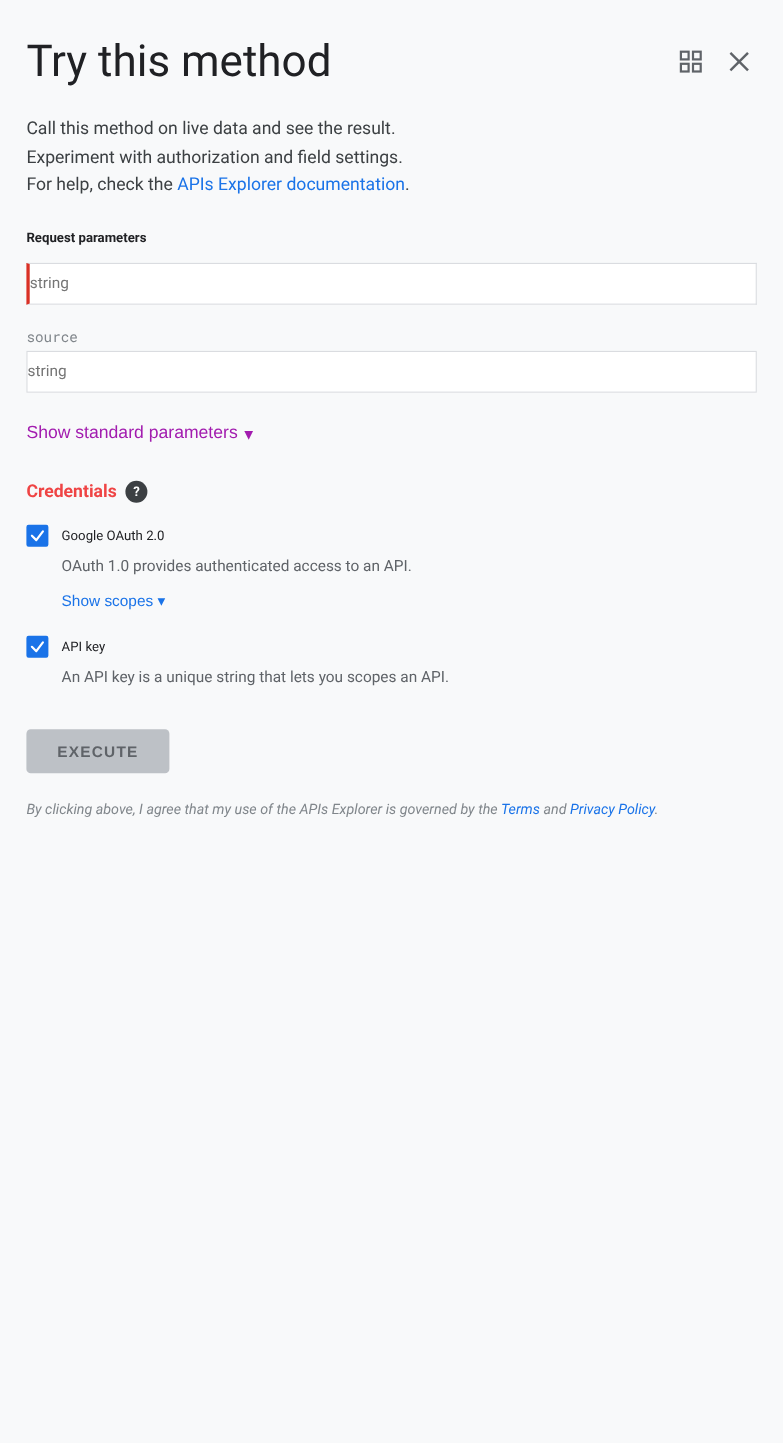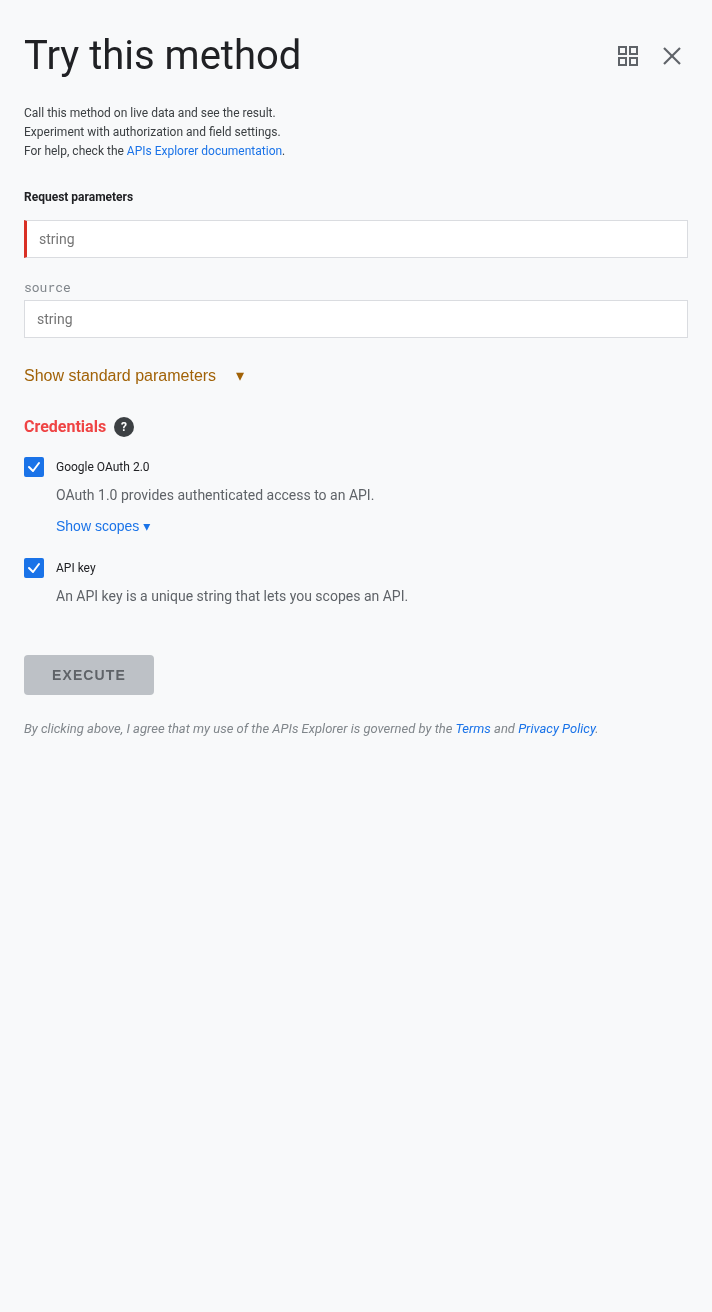--- a/index.html
+++ b/index.html
@@ -60,21 +60,21 @@
       align-items: center;
       justify-content: center;
     }
 
     .expand-icon {
       width: 24px;
       height: 24px;
     }
 
     .description {
-      font-size: 12px;
+      font-size: 16px;
       color: #3c4043;
       line-height: 1.6;
       margin-bottom: 8px;
     }
 
     .description a {
       color: #1a73e8;
       text-decoration: none;
     }
 
@@ -92,42 +92,42 @@
       margin-bottom: 4px;
       font-family: 'Roboto Mono', monospace, Arial;
     }
 
     .input-wrapper {
       margin-bottom: 20px;
     }
 
     .input-field {
       width: 100%;
-      padding: 10px 12px;
+      padding: 10px 0;
       font-size: 14px;
       color: #80868b;
       background: #ffffff;
       border: 1px solid #dadce0;
       border-radius: 0;
       outline: none;
       font-family: inherit;
     }
 
     .input-field.focused-input {
       border-left: 3px solid #d93025;
       border-top: 1px solid #dadce0;
       border-right: 1px solid #dadce0;
       border-bottom: 1px solid #dadce0;
     }
 
     .show-params-btn {
       display: flex;
-      align-items: flex-end;
-      gap: 20px;
-      color: #a16207;
+      align-items: flex-start;
+      gap: 6px;
+      color: #a21caf;
       font-size: 16px;
       font-weight: 500;
       cursor: pointer;
       background: none;
       border: none;
       padding: 8px 0;
       margin-top: 4px;
     }
 
     .chevron {
@@ -222,21 +222,21 @@
     .execute-btn {
       background: #bdc1c6;
       color: #5f6368;
       font-size: 14px;
       font-weight: 700;
       letter-spacing: 0.08em;
       padding: 12px 28px;
       border: none;
       border-radius: 4px;
       cursor: pointer;
-      margin-top: 28px;
+      margin-top: 16px;
       margin-bottom: 24px;
       text-transform: uppercase;
       text-align: center;
     }
 
     .footer-text {
       font-size: 13px;
       color: #80868b;
       line-height: 1.6;
       font-style: italic;

